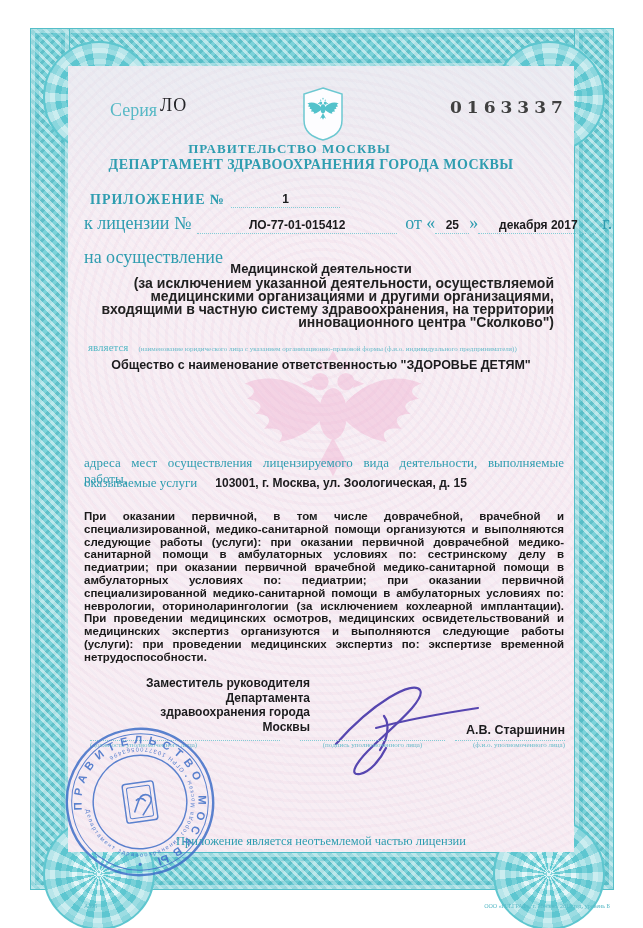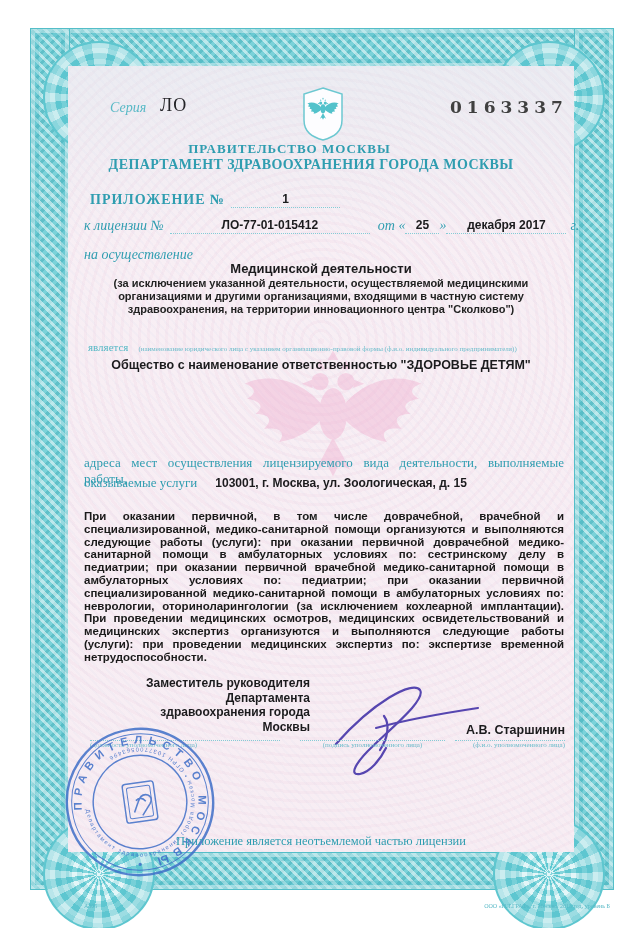--- a/index.html
+++ b/index.html
@@ -32,21 +32,21 @@
       repeating-radial-gradient(circle at 50% 35%, rgba(214,146,184,.10) 0 3px, transparent 3px 9px),
       repeating-linear-gradient(48deg, rgba(150,180,220,.07) 0 2px, transparent 2px 6px);}
   
   .teal{color:#2f9db0;}
   .teal-light{color:#58b9c6;}
   .abs{position:absolute;}
   .sans{font-family:"Liberation Sans","DejaVu Sans",sans-serif;}
   .serial{font-family:"DejaVu Serif",serif;font-weight:bold;font-size:17px;letter-spacing:5px;color:#404040;}
   .hdr1{font-weight:bold;font-size:13px;letter-spacing:1px;}
   .hdr2{font-weight:bold;font-size:14px;letter-spacing:.4px;}
-  .formlabel{font-size:14px;font-style:italic;}
+  .formlabel{font-size:18px;}
   .dotline{border-bottom:1px dotted #85ccd6;}
   .boldval{font-family:"Liberation Sans","DejaVu Sans",sans-serif;font-weight:bold;color:#1b1b1d;text-align:right;}
   .tinycap{font-size:7px;color:#6cbccb;white-space:nowrap;}
   .para{font-family:"Liberation Sans","DejaVu Sans",sans-serif;font-weight:bold;
         font-size:11.5px;line-height:12.8px;color:#1a1a1a;text-align:justify;}
   .flexrow{display:flex;align-items:flex-end;}
   .fill{flex:1;text-align:center;}
   .stamp-rot{transform:rotate(-8deg);}
 </style>
 </head>
@@ -108,21 +108,21 @@
     <span class="fill dotline boldval" style="font-size:12px;padding-bottom:1px;margin-left:6px;min-width:200px">ЛО-77-01-015412</span>
     <span class="teal formlabel" style="white-space:nowrap;margin-left:8px">от «</span>
     <span class="fill dotline boldval" style="font-size:12px;padding-bottom:1px;min-width:34px">25</span>
     <span class="teal formlabel">»</span>
     <span class="fill dotline boldval" style="font-size:12px;padding-bottom:1px;min-width:120px">декабря 2017</span>
     <span class="teal formlabel" style="margin-left:4px">г.</span>
   </div>
 
   <div class="abs teal formlabel" style="left:84px;top:247px">на осуществление</div>
   <div class="abs boldval" style="left:68px;top:261px;width:506px;text-align:center;font-size:13px">Медицинской деятельности</div>
-  <div class="abs sans" style="left:88px;top:277px;width:466px;text-align:center;font-size:11px;line-height:13px;font-weight:600;color:#222">(за исключением указанной деятельности, осуществляемой медицинскими организациями и другими организациями, входящими в частную систему здравоохранения, на территории инновационного центра "Сколково")</div>
+  <div class="abs sans" style="left:88px;top:277px;width:466px;text-align:right;font-size:14px;line-height:13px;font-weight:600;color:#222">(за исключением указанной деятельности, осуществляемой медицинскими организациями и другими организациями, входящими в частную систему здравоохранения, на территории инновационного центра "Сколково")</div>
 
   <div class="abs" style="left:88px;top:337px;width:478px">
     <span class="teal-light" style="font-size:11px">является</span>
     <span class="tinycap" style="margin-left:6px">(наименование юридического лица с указанием организационно-правовой формы (ф.и.о. индивидуального предпринимателя))</span>
   </div>
   <div class="abs boldval" style="left:68px;top:358px;width:506px;text-align:center;font-size:12.5px">Общество с наименование ответственностью "ЗДОРОВЬЕ ДЕТЯМ"</div>
 
   <div class="abs teal" style="left:84px;top:455px;width:480px;font-size:13px;text-align:justify;text-align-last:justify">адреса мест осуществления лицензируемого вида деятельности, выполняемые работы,</div>
   <div class="abs" style="left:84px;top:473px;width:480px">
     <span class="teal" style="font-size:13px">оказываемые услуги</span>

